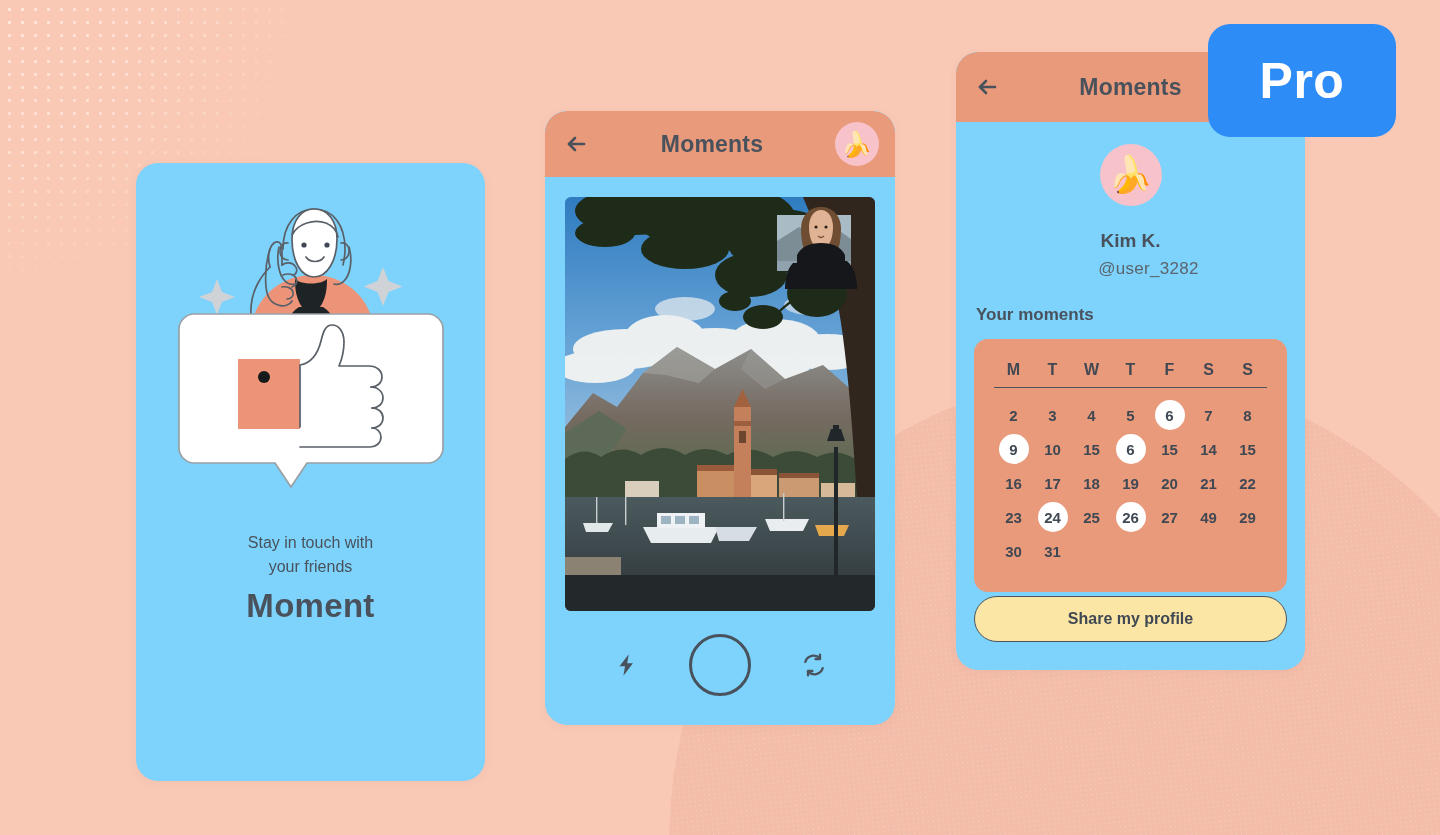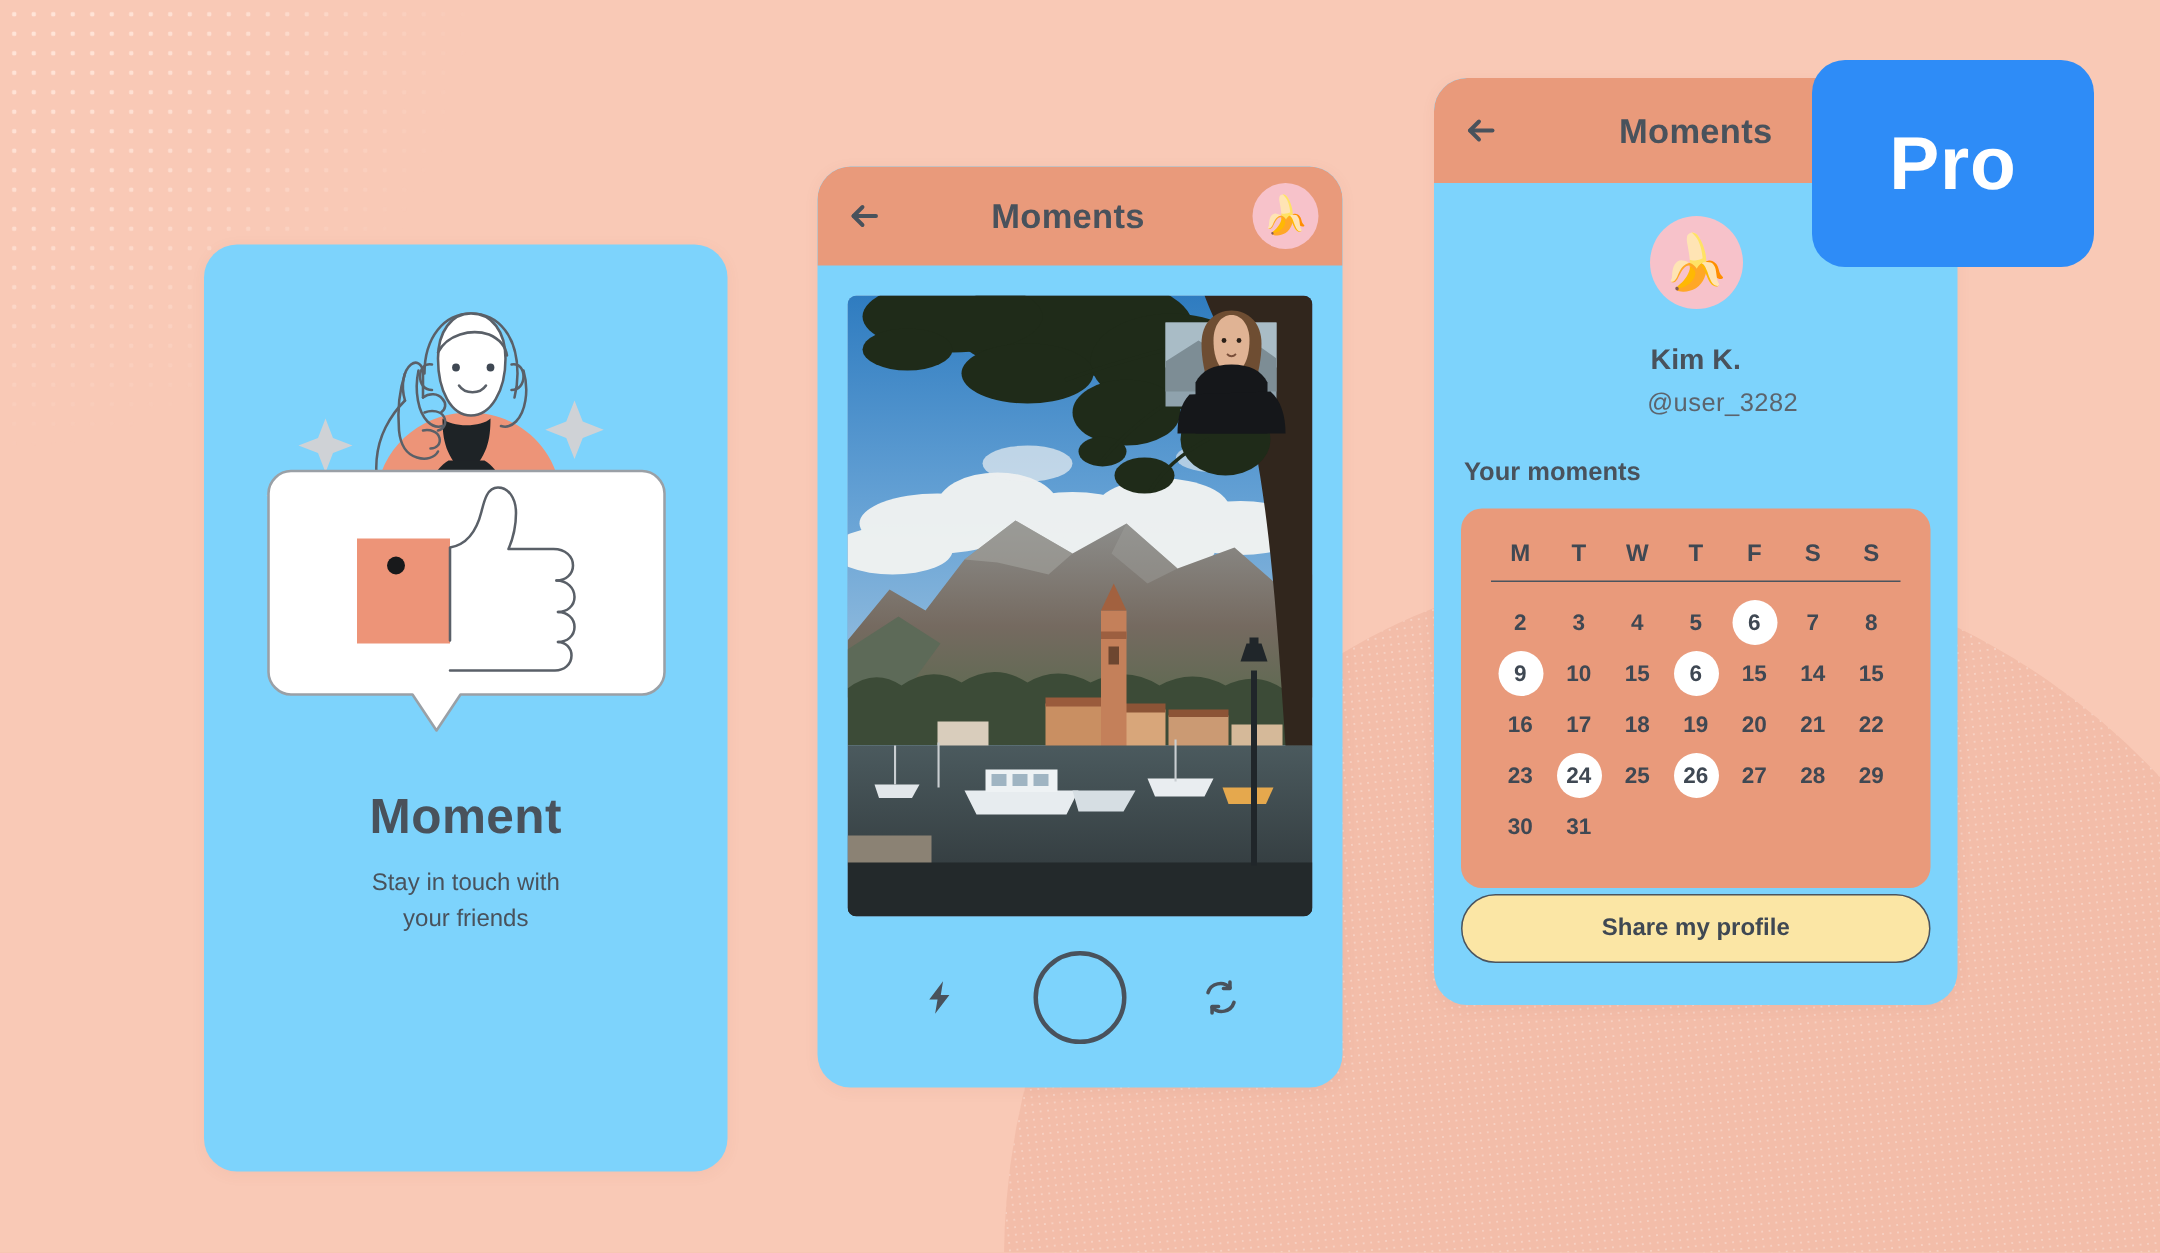--- a/index.html
+++ b/index.html
@@ -295,23 +295,23 @@
     left: 18px;
     bottom: 28px;
     width: 313px;
     height: 46px;
   }
 
   
   #pro-badge {
     position: absolute;
     left: 1208px;
-    top: 40px;
+    top: 24px;
     width: 188px;
-    height: 138px;
+    height: 113px;
     background: #2e8cf7;
     border-radius: 22px;
     display: flex;
     align-items: center;
     justify-content: center;
     color: #ffffff;
     font-size: 50px;
     font-weight: bold;
     letter-spacing: .5px;
   }
@@ -371,25 +371,25 @@
       <path d="M77 172 l0 70 l62 0 l0 -70 z" fill="#ed9478" stroke="none"></path>
       <circle cx="103" cy="190" r="6" fill="#18191b" stroke="none"></circle>
 
       <path d="M139 240 l0 -62 c12 -2 18 -12 21 -24 c2 -8 4 -16 11 -16 c7 0 12 7 12 17 c0 9 -2 17 -5 24 l30 0 c8 0 13 5 13 11 c0 6 -5 10 -11 10" fill="#ffffff" stroke="#5a6068"></path>
       <path d="M210 200 c7 0 12 5 12 11 c0 6 -5 10 -11 10"></path>
       <path d="M211 221 c6 0 11 4 11 10 c0 6 -5 10 -11 10"></path>
       <path d="M211 241 c5 0 9 4 9 9 c0 6 -5 10 -11 10 l-70 0"></path>
     </g>
   </svg>
 
-  <div id="app-title">Moment</div>
   <div id="app-tagline">
     <div>Stay in touch with</div>
     <div>your friends</div>
   </div>
+  <div id="app-title">Moment</div>
 
 </div>
 
 <div class="phone" id="phone-camera">
 
   <div class="phone-header" id="camera-header">
     <div class="back-arrow">
       <svg width="24" height="24" viewBox="0 0 24 24" fill="none" stroke="currentColor" stroke-width="2.6" stroke-linecap="round" stroke-linejoin="round">
         <path d="M20 12 H5"></path>
           <path d="M11 6 L5 12 L11 18"></path>
@@ -641,21 +641,21 @@
         <div class="cal-day">
           <span>25</span>
         </div>
         <div class="cal-day marked">
           <span>26</span>
         </div>
         <div class="cal-day">
           <span>27</span>
         </div>
         <div class="cal-day">
-          <span>28</span>
+          <span>49</span>
         </div>
         <div class="cal-day">
           <span>29</span>
         </div>
         <div class="cal-day">
           <span>30</span>
         </div>
         <div class="cal-day">
           <span>31</span>
         </div>

